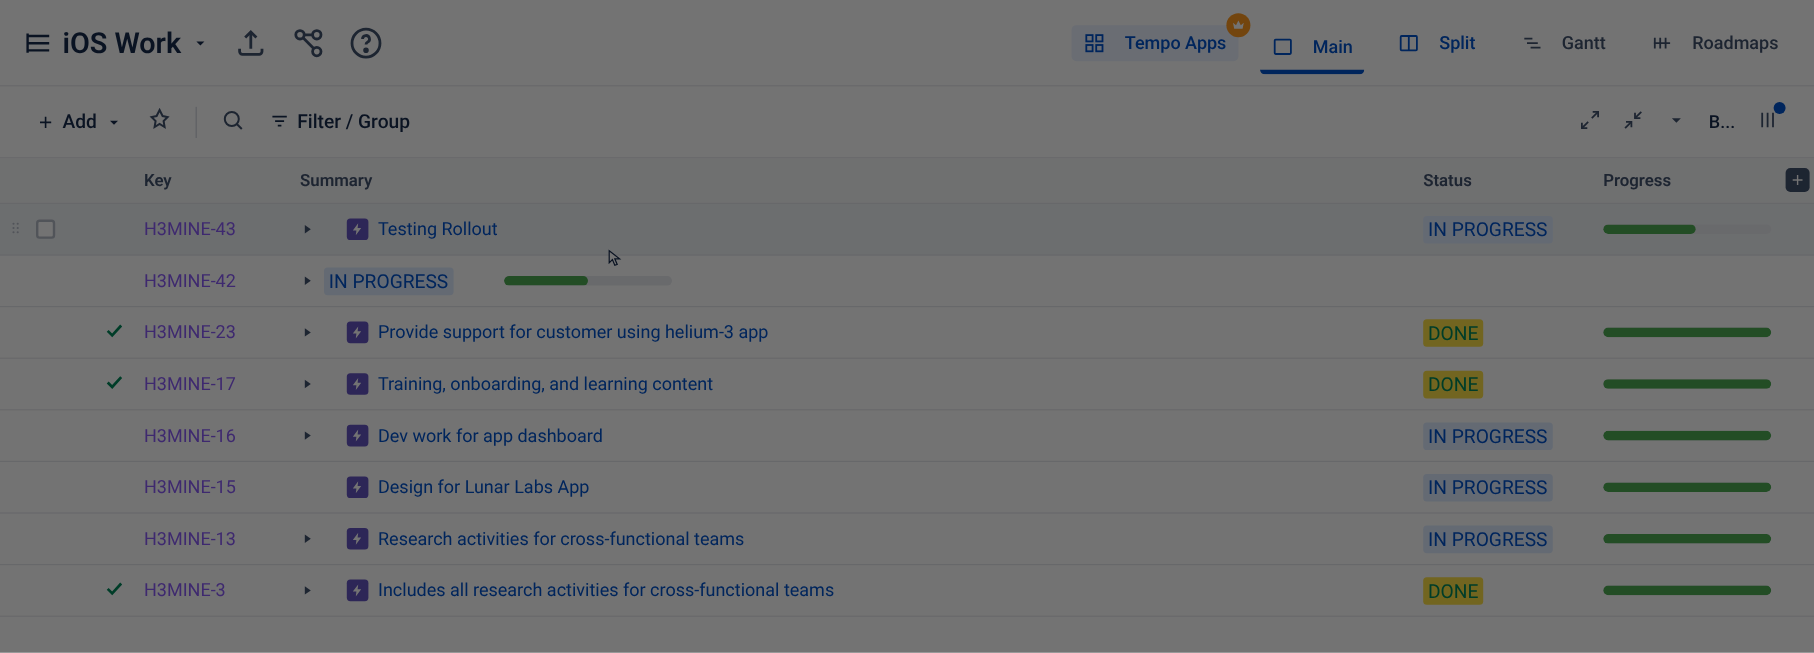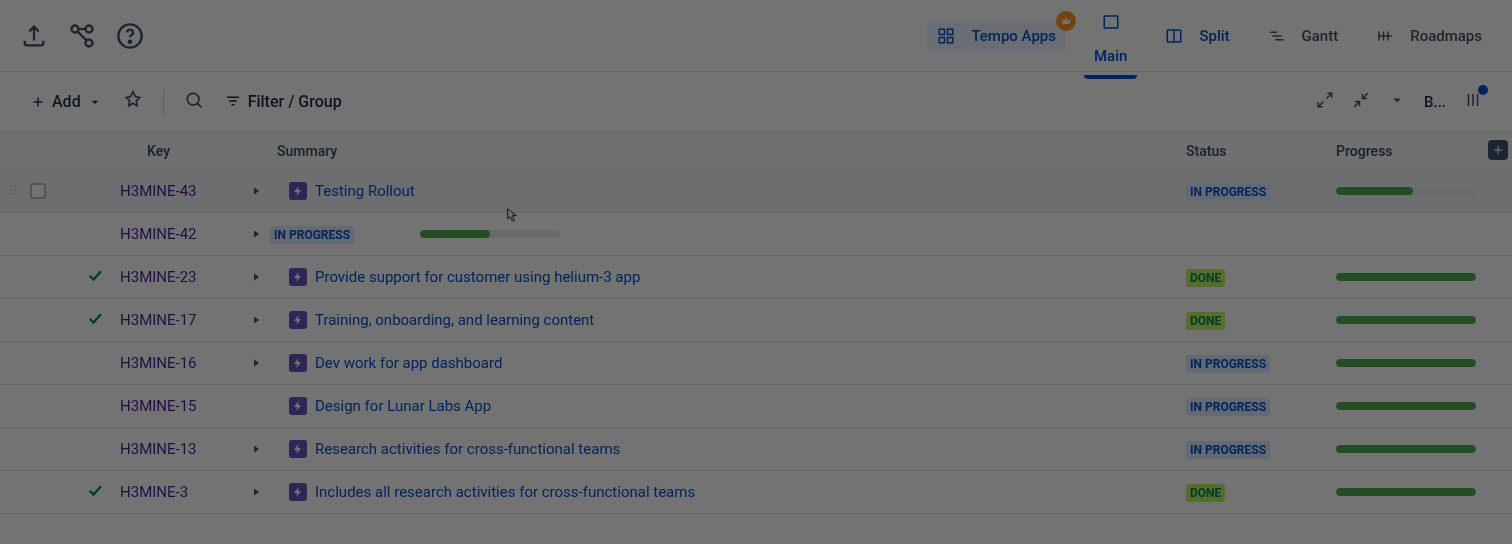--- a/index.html
+++ b/index.html
@@ -47,21 +47,21 @@
     .tab.tempo {
       background:#EAF1FF;
     }
     .tab.tempo .crown-badge {
       position:absolute; top:-10px; right:-10px;
       width:20px;height:20px;border-radius:50%;
       background:#FF991F; display:flex;align-items:center;justify-content:center;
     }
     .tab.tempo .crown-badge svg{width:12px;height:12px;color:#fff;}
     .tab svg{width:18px;height:18px;}
-    .tab.main { border-bottom: 4px solid #0052CC; padding-bottom:10px; margin-bottom:-14px;flex-direction:column;}
+    .tab.main { border-bottom: 4px solid #0052CC; padding-bottom:10px; margin-bottom:-14px;}
     .tab.plain { color:#42526E; }
 
     
     .toolbar {
       display:flex; align-items:center; gap:20px;
       height:60px; padding:0 30px;
       border-bottom:1px solid #E5E7EB;
       position:relative;
     }
     .add-btn {
@@ -86,21 +86,21 @@
 
     
     .table-head{
       display:flex; align-items:center;
       height:38px; padding:0 0 0 120px;
       border-bottom:1px solid #E5E7EB;
       background:#F7F8F9;
       font-size:14px; color:#42526E; font-weight:600;
       position:relative;
     }
-    .th-key{ width:130px;margin-left:27px; }
+    .th-key{ width:130px; }
     .th-summary{ flex:1; }
     .th-status{ width:150px; }
     .th-progress{ width:176px; }
     .th-plus{
       position:absolute; right:4px; top:8px;
       width:20px;height:20px;background:#42526E;color:#fff;border-radius:4px;
       display:flex;align-items:center;justify-content:center;
     }
     .th-plus svg{width:14px;height:14px;}
 
@@ -114,38 +114,38 @@
     }
     .row.hovered{ background:#F0F3F7;}
     .row .gutter{width:120px; display:flex; align-items:center; justify-content:flex-start; padding-left:6px; gap:10px;}
     .row .drag{ color:#B3BAC5; }
     .row .drag svg{width:14px;height:14px;}
     .row .checkbox{
       width:16px;height:16px;border:2px solid #B3BAC5;border-radius:3px;background:#fff;
     }
     .row .done-check{color:#00875A;}
     .row .done-check svg{width:18px;height:18px;}
-    .row .key{ width:130px; color:#4c1d95; font-size:15px; }
+    .row .key{ width:130px; color:#8b5cf6; font-size:15px; }
     .row .expander{ width:20px; color:#42526E; display:flex;align-items:center;}
     .row .expander svg{width:12px;height:12px;}
     .row .row-icon{
       width:18px;height:18px;border-radius:3px;background:#6554C0;
       display:flex;align-items:center;justify-content:center;margin-right:8px;
     }
     .row .row-icon svg{width:12px;height:12px;color:#fff;}
     .row .summary{
       flex:1; color:#0052CC; font-size:15px; display:flex;align-items:center;padding-left:19px;
     }
     .row .status-cell{ width:150px; }
     .row .status{
-      display:inline-block; font-size:12px; font-weight:700;
+      display:inline-block; font-size:16px; font-weight:400;
       padding:2px 4px; border-radius:3px;
     }
     .row .status.inprogress{ background:#DEEBFF; color:#0052CC;}
-    .row .status.done{ background:#bef264; color:#00875A;}
+    .row .status.done{ background:#fde047; color:#00875A;}
     .row .progress-cell{ width:176px; padding-right:36px;}
     .row .progress-bg{
       width:140px; height:8px; background:#E9EBEF; border-radius:4px;
       overflow:hidden;
     }
     .row .progress-fill{
       height:100%; background:#4FAB53; border-radius:4px;
     }
 
     
@@ -160,20 +160,36 @@
       display:flex;flex-direction:column;
     }
     .sbtrack .up,.sbtrack .down{ height:14px; display:flex;align-items:center;justify-content:center;color:#8993A4;}
     .sbtrack svg{width:10px;height:10px;}
   </style>
 </head>
 <body>
 
 <div class="header">
   <div class="header-left">
+    <div class="title-block">
+      <span class="list-icon">
+        <svg viewBox="0 0 24 24" fill="none" stroke="currentColor" stroke-width="2">
+          <line x1="3" y1="6" x2="21" y2="6"></line>
+            <line x1="3" y1="12" x2="21" y2="12"></line>
+            <line x1="3" y1="18" x2="21" y2="18"></line>
+          <line x1="3" y1="4" x2="3" y2="20"></line>
+        </svg>
+      </span>
+      <h1>iOS Work</h1>
+      <span class="chev">
+        <svg viewBox="0 0 24 24" fill="currentColor">
+            <path d="M7 10l5 5 5-5z"></path>
+          </svg>
+      </span>
+    </div>
     <span class="icon-btn">
       <svg viewBox="0 0 24 24" fill="none" stroke="currentColor" stroke-width="2">
           <path d="M4 16v2a2 2 0 0 0 2 2h12a2 2 0 0 0 2-2v-2"></path>
           <polyline points="8 8 12 4 16 8"></polyline>
           <line x1="12" y1="4" x2="12" y2="16"></line>
         </svg>
     </span>
     <span class="icon-btn">
       <svg viewBox="0 0 24 24" fill="none" stroke="currentColor" stroke-width="2">
           <circle cx="6" cy="6" r="3"></circle>

